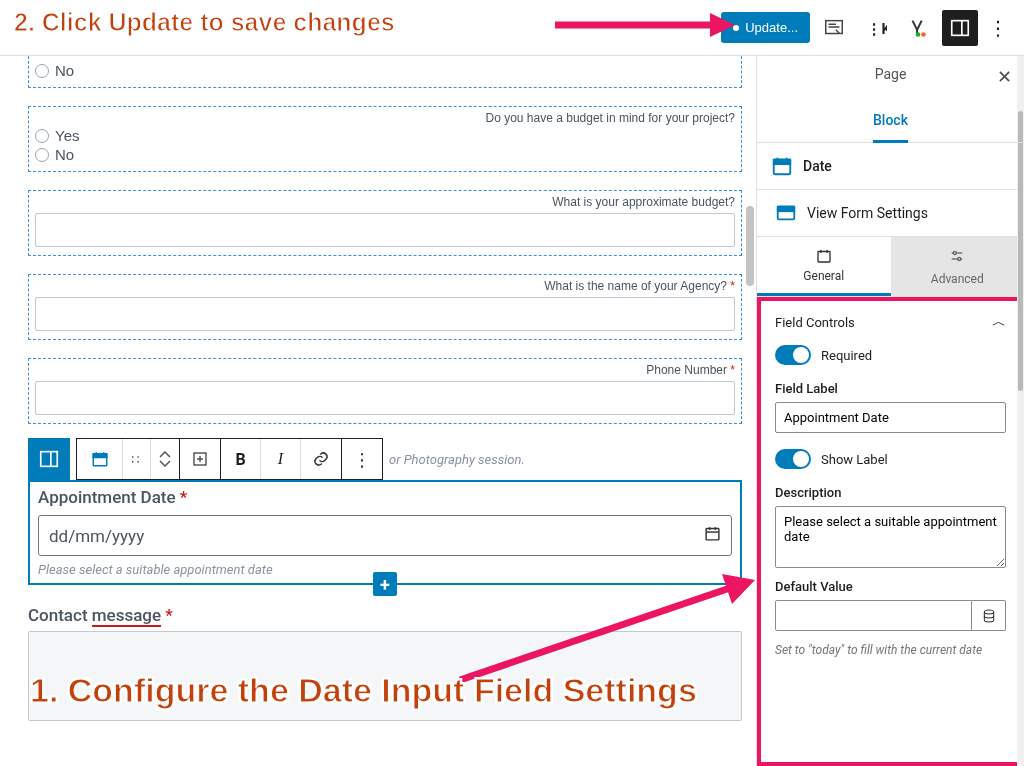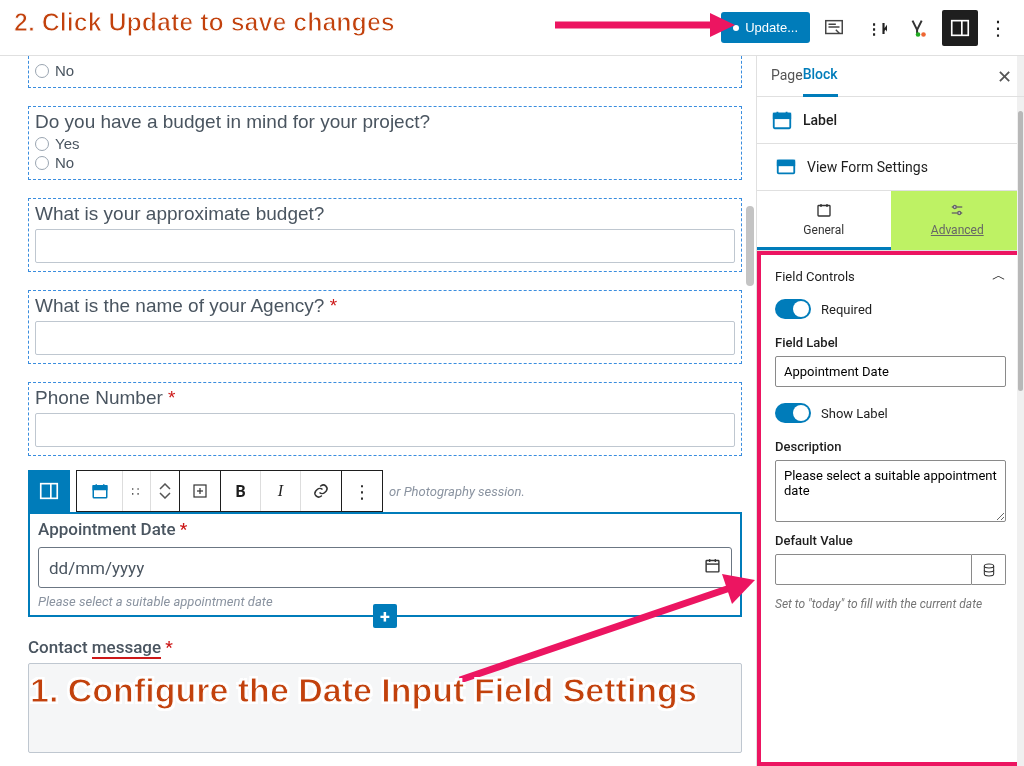--- a/index.html
+++ b/index.html
@@ -11,21 +11,21 @@
 .icon-btn { width: 36px; height: 36px; display: flex; align-items: center; justify-content: center; cursor: pointer; border-radius: 2px; }
 .icon-btn.active { background: #1e1e1e; color: #fff; }
 .icon-btn svg { width: 22px; height: 22px; }
 .dots-btn { width: 28px; height: 36px; display: flex; align-items: center; justify-content: center; cursor: pointer; font-size: 20px; line-height: 0; }
 
 .main { display: flex; height: calc(100% - 56px); }
 .editor { flex: 1; padding: 0 14px 20px 28px; overflow-y: hidden; position: relative; }
 .sidebar { width: 268px; border-left: 1px solid #e0e0e0; display: flex; flex-direction: column; overflow: hidden; position: relative; }
 
 .form-field { border: 1px dashed #3a8dde; margin-bottom: 18px; padding: 4px 6px 8px 6px; font-family: "Segoe UI", sans-serif; }
-.form-field .flabel { font-size: 19px; color: #4a5560; font-weight: 500; }
+.form-field .flabel { font-size: 12px; color: #4a5560; font-weight: 500; text-align: right; }
 .form-field .radio-opt { font-size: 15px; color: #4a5560; display: flex; align-items: center; gap: 6px; margin-top: 2px; }
 .form-field .radio-opt::before { content: ""; width: 12px; height: 12px; border: 1px solid #9aa5b1; border-radius: 50%; display: inline-block; }
 .form-field .txtinput { height: 34px; border: 1px solid #bfc7d0; border-radius: 2px; margin-top: 4px; background: #fff; }
 .req { color: #cc1818; }
 
 .toolbar-float { display: flex; align-items: center; gap: 0; margin-bottom: 0; position: relative; }
 .tb-block { width: 42px; height: 42px; background: #007cba; display: flex; align-items: center; justify-content: center; margin-right: 6px; }
 .tb-block svg { width: 22px; height: 22px; }
 .tb-group { display: flex; border: 1px solid #1e1e1e; height: 42px; align-items: stretch; background: #fff; }
 .tb-cell { display: flex; align-items: center; justify-content: center; width: 40px; border-right: 1px solid #ddd; cursor: pointer; }
@@ -39,33 +39,33 @@
 .selected-block { border: 2px solid #007cba; padding: 5px 8px 6px 8px; margin-bottom: 20px; background: #fff; position: relative; }
 .selected-block .flabel { font-size: 17px; color: #4a5560; font-weight: 500; }
 .date-input { display: flex; align-items: center; justify-content: space-between; border: 1px solid #6b7683; border-radius: 3px; padding: 9px 10px; margin-top: 8px; font-size: 17px; color: #4a5560; }
 .desc-text { font-size: 13px; font-style: italic; color: #8a93a0; margin-top: 6px; }
 .add-btn { position: absolute; bottom: -13px; left: 50%; transform: translateX(-50%); width: 24px; height: 24px; background: #007cba; color: #fff; display: flex; align-items: center; justify-content: center; border-radius: 2px; font-size: 18px; font-weight: bold; }
 
 .contact-label { font-size: 17px; color: #4a5560; font-weight: 500; }
 .contact-label .underline { border-bottom: 2px solid #cc1818; }
 .contact-box { height: 90px; border: 1px solid #bfc7d0; background: #f5f6f7; border-radius: 2px; margin-top: 6px; }
 
-.side-tabs { display: flex; align-items: center; padding: 10px 14px 0 14px; border-bottom: 1px solid #e0e0e0; position: relative; }
+.side-tabs { display: flex; align-items: center; padding: 10px 14px 0 14px; gap: 18px; border-bottom: 1px solid #e0e0e0; position: relative; flex-direction: column; }
 .side-tab { font-size: 14px; color: #555; padding-bottom: 12px; cursor: pointer; }
 .side-tab.active { color: #007cba; border-bottom: 3px solid #007cba; margin-bottom: -1px; font-weight: 500; }
 .side-close { position: absolute; right: 12px; top: 10px; font-size: 18px; cursor: pointer; color: #555; }
 
 .side-row { display: flex; align-items: center; gap: 10px; padding: 12px 14px; border-bottom: 1px solid #e0e0e0; font-size: 14px; }
 .side-row svg { width: 22px; height: 22px; }
 .side-row.indent { padding-left: 18px; }
 
 .sub-tabs { display: flex; border-bottom: 1px solid #e0e0e0; }
-.sub-tab { flex: 1; display: flex; flex-direction: column; align-items: center; gap: 4px; padding: 10px 0 10px 0; font-size: 12px; color: #333; cursor: pointer; }
+.sub-tab { flex: 1; display: flex; flex-direction: column; align-items: center; gap: 4px; padding: 10px 0 10px 0; font-size: 12px; color: #333; cursor: pointer; justify-content: space-between; }
 .sub-tab.active { border-bottom: 3px solid #007cba; }
-.sub-tab.inactive { background: #bef264; color: #666; text-decoration: underline; }
+.sub-tab.inactive { background: #e5e5e5; color: #666; }
 .sub-tab svg { width: 18px; height: 18px; }
 
 .panel-hl { border: 4px solid #ec1561; margin: 0; padding: 12px 14px; flex: 1; overflow-y: auto; font-size: 13px; }
 .panel-section-title { display: flex; justify-content: space-between; align-items: center; font-weight: 400; font-size: 13px; margin-bottom: 14px; }
 .chev-up { font-size: 14px; }
 
 .toggle-row { display: flex; align-items: center; gap: 10px; margin-bottom: 16px; font-size: 13px; }
 .toggle { width: 36px; height: 20px; background: #007cba; border-radius: 10px; position: relative; cursor: pointer; }
 .toggle::after { content: ""; position: absolute; right: 2px; top: 2px; width: 16px; height: 16px; background: #fff; border-radius: 50%; }
 
@@ -241,21 +241,21 @@
       <div class="side-close">✕</div>
     </div>
 
     <div class="side-row">
       <svg viewBox="0 0 24 24" fill="none" stroke="#007cba" stroke-width="2">
           <rect x="3" y="5" width="18" height="16" rx="1"></rect>
           <rect x="3" y="5" width="18" height="5" fill="#007cba"></rect>
           <line x1="7" y1="3" x2="7" y2="7"></line>
           <line x1="17" y1="3" x2="17" y2="7"></line>
         </svg>
-      <span style="font-weight:500;">Label</span>
+      <span style="font-weight:500;">Date</span>
     </div>
 
     <div class="side-row indent">
       <svg viewBox="0 0 24 24" fill="none" stroke="#007cba" stroke-width="2">
           <rect x="3" y="5" width="18" height="14" rx="1"></rect>
           <line x1="3" y1="10" x2="21" y2="10" stroke="#007cba"></line>
           <rect x="3" y="5" width="18" height="5" fill="#007cba"></rect>
         </svg>
       <span>View Form Settings</span>
     </div>

